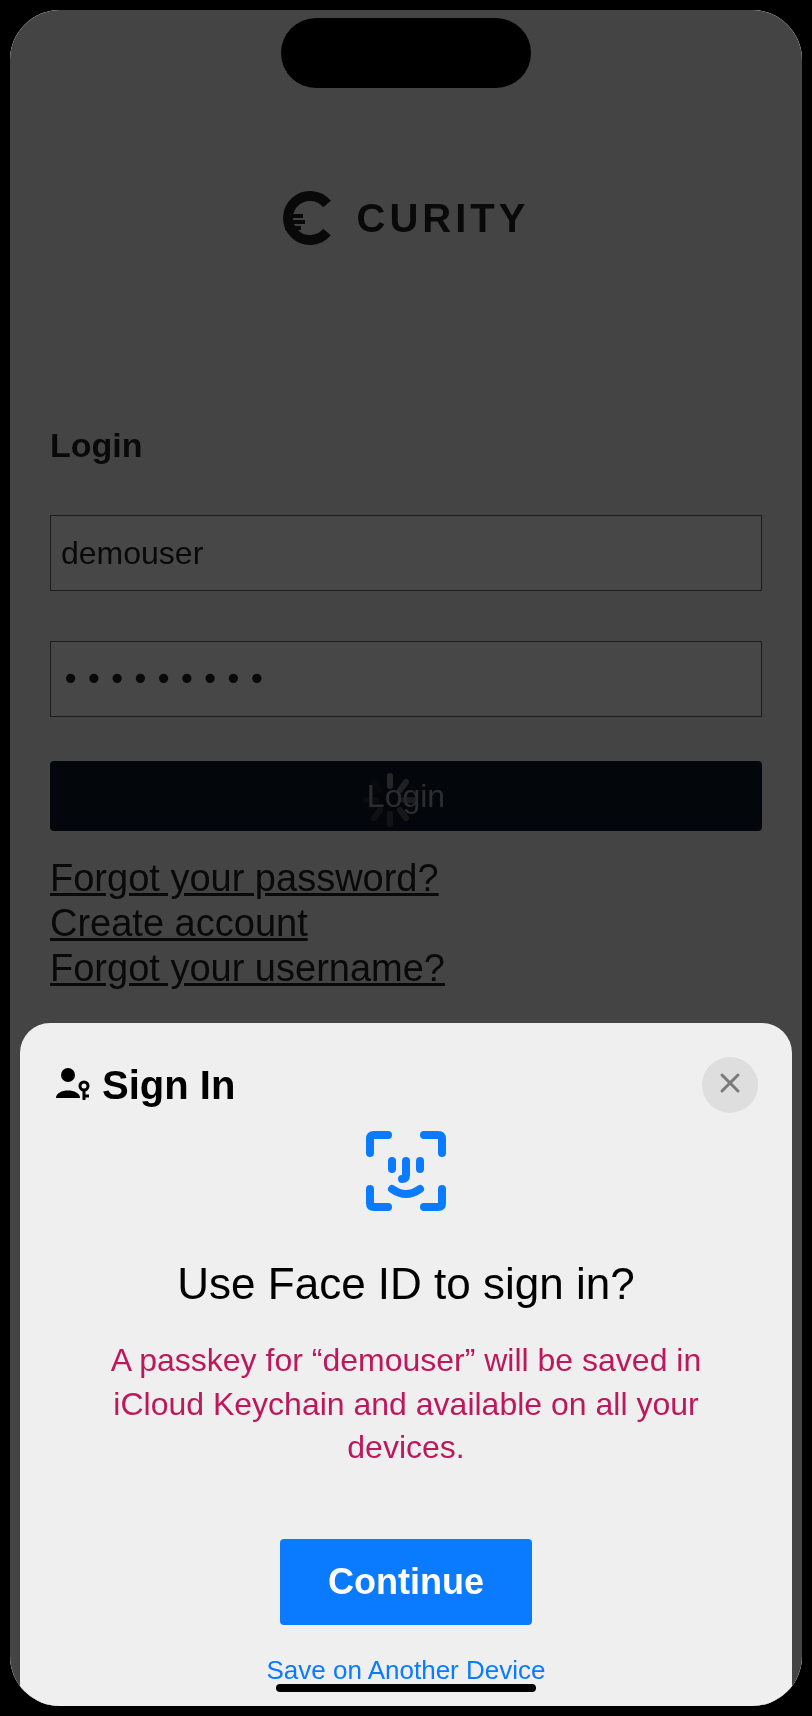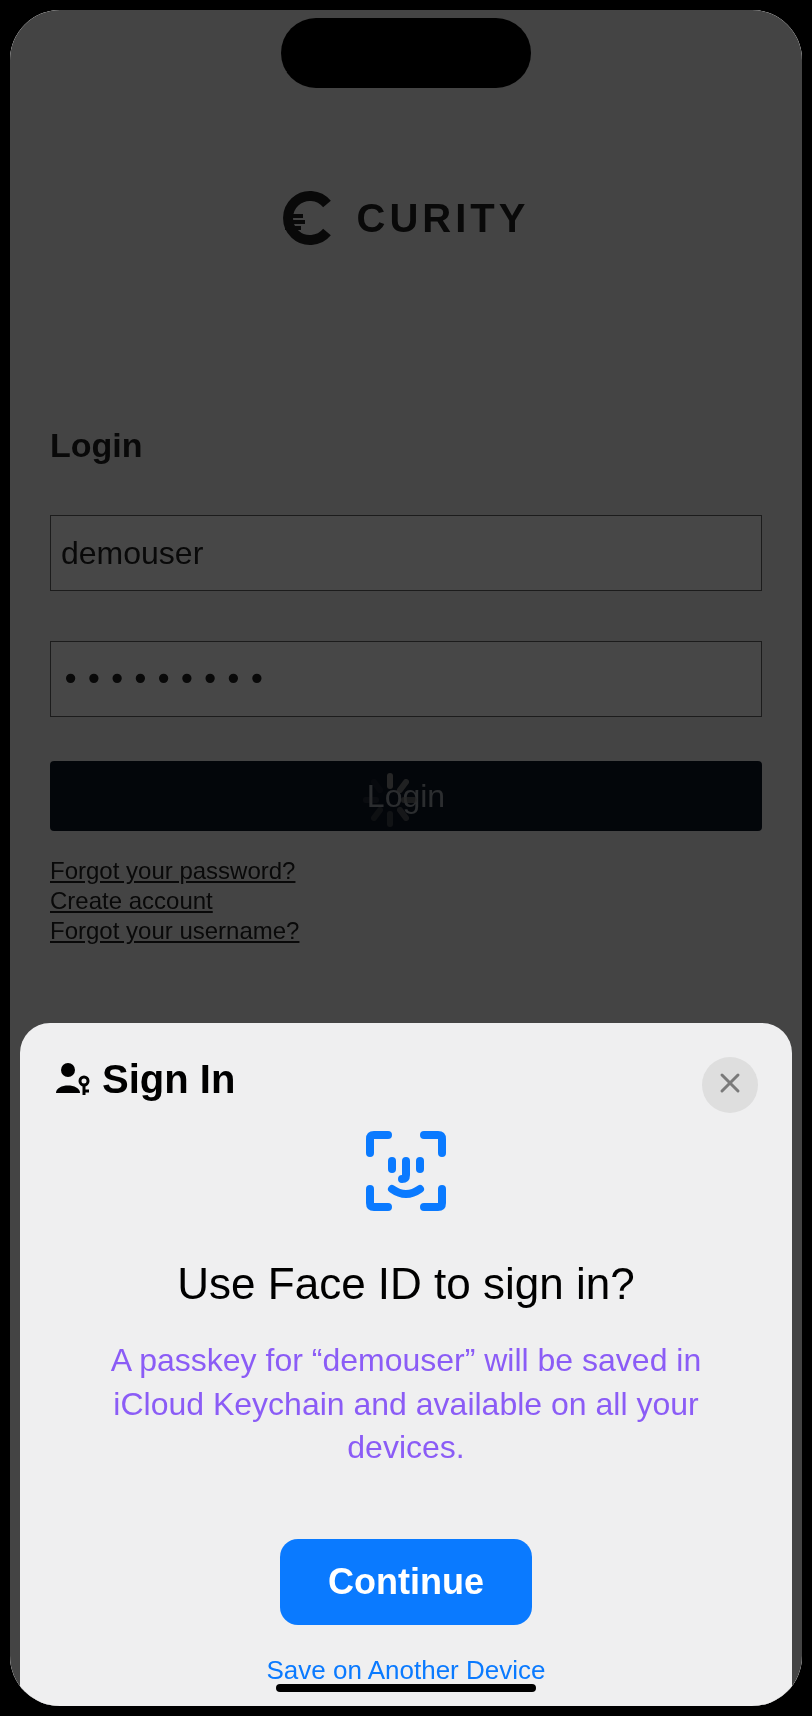--- a/index.html
+++ b/index.html
@@ -69,53 +69,53 @@
     outline: none;
   }
   .field.pw { letter-spacing: 4px; font-family: monospace; }
   .login-btn {
     width:100%; height:70px;
     background:#0e1726; color:#9aa0a8;
     font-size:32px; border:none; border-radius:4px;
     margin-top:44px;
   }
   .links { margin-top: 26px; display:flex; flex-direction:column; gap:2px; }
-  .links a { color:#222; font-size:24px; text-decoration:underline; }
+  .links a { color:#222; font-size:38px; text-decoration:underline; }
 
   .spinner {
     position:absolute; top:760px; left:350px;
     width:60px; height:60px;
   }
   .spinner svg { display:block; }
 
   .sheet {
     position:absolute; left:10px; right:10px; bottom:0;
     background:#efeff0;
     border-top-left-radius: 30px;
     border-top-right-radius: 30px;
     z-index: 6;
     padding: 34px 34px 20px;
   }
-  .sheet-header { display:flex; align-items:flex-start; justify-content:space-between; }
+  .sheet-header { display:flex; align-items:center; justify-content:space-between; }
   .sheet-title-wrap { display:flex; align-items:center; gap:10px; }
   .sheet-title { font-size:40px; font-weight:700; }
   .close-btn {
     width:56px; height:56px; border-radius:50%;
     background:#dedede; border:none;
     display:flex; align-items:center; justify-content:center;
     color:#7a7a7a; font-size:30px;
   }
   .faceid-icon { display:flex; justify-content:center; margin-top:10px; }
   .sheet-heading { text-align:center; font-size:44px; font-weight:400; margin-top:40px; }
-  .sheet-body { text-align:center; font-size:32px; color:#8b5cf6; margin-top:30px; line-height:1.35; padding:0 10px;}
+  .sheet-body { text-align:center; font-size:32px; color:#be185d; margin-top:30px; line-height:1.35; padding:0 10px;}
   .continue-btn {
     display:block; margin:70px auto 0;
     background:#0a7aff; color:#fff;
     font-size:36px; font-weight:600;
-    border:none; border-radius:18px;
+    border:none; border-radius:4px;
     padding:22px 48px;
   }
   .save-other {
     display:block; text-align:center;
     color:#0a7aff; font-size:26px; font-weight:500;
     margin-top:30px; text-decoration:none;
   }
   .home-indicator {
     position:absolute; bottom:14px; left:50%; transform:translateX(-50%);
     width:260px; height:8px; background:#000; border-radius:4px;

